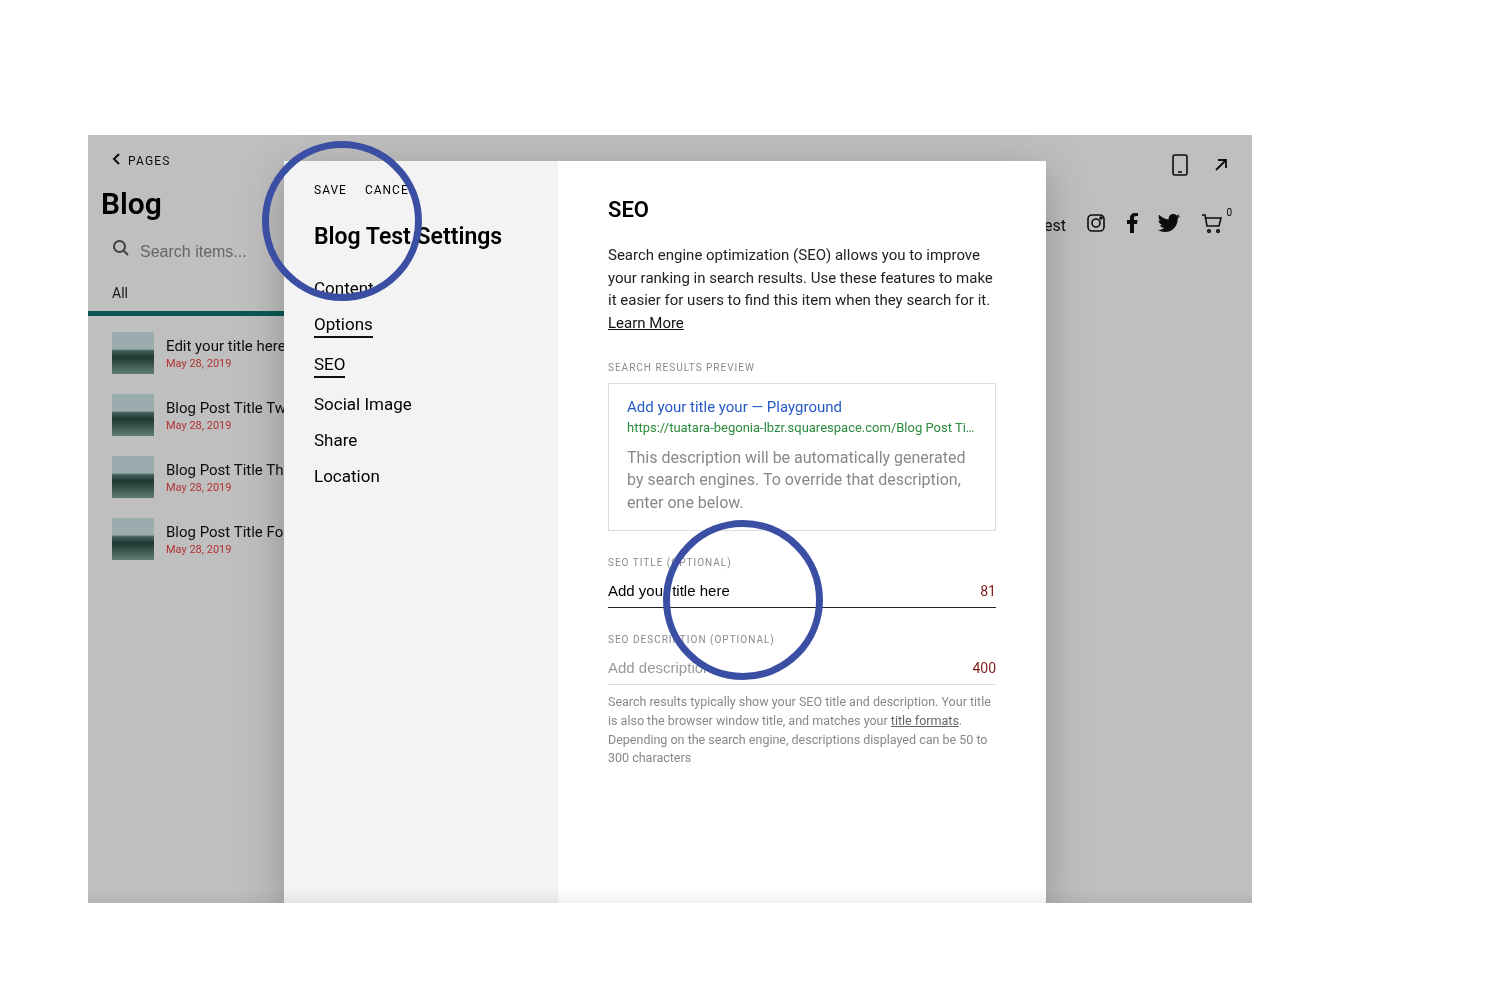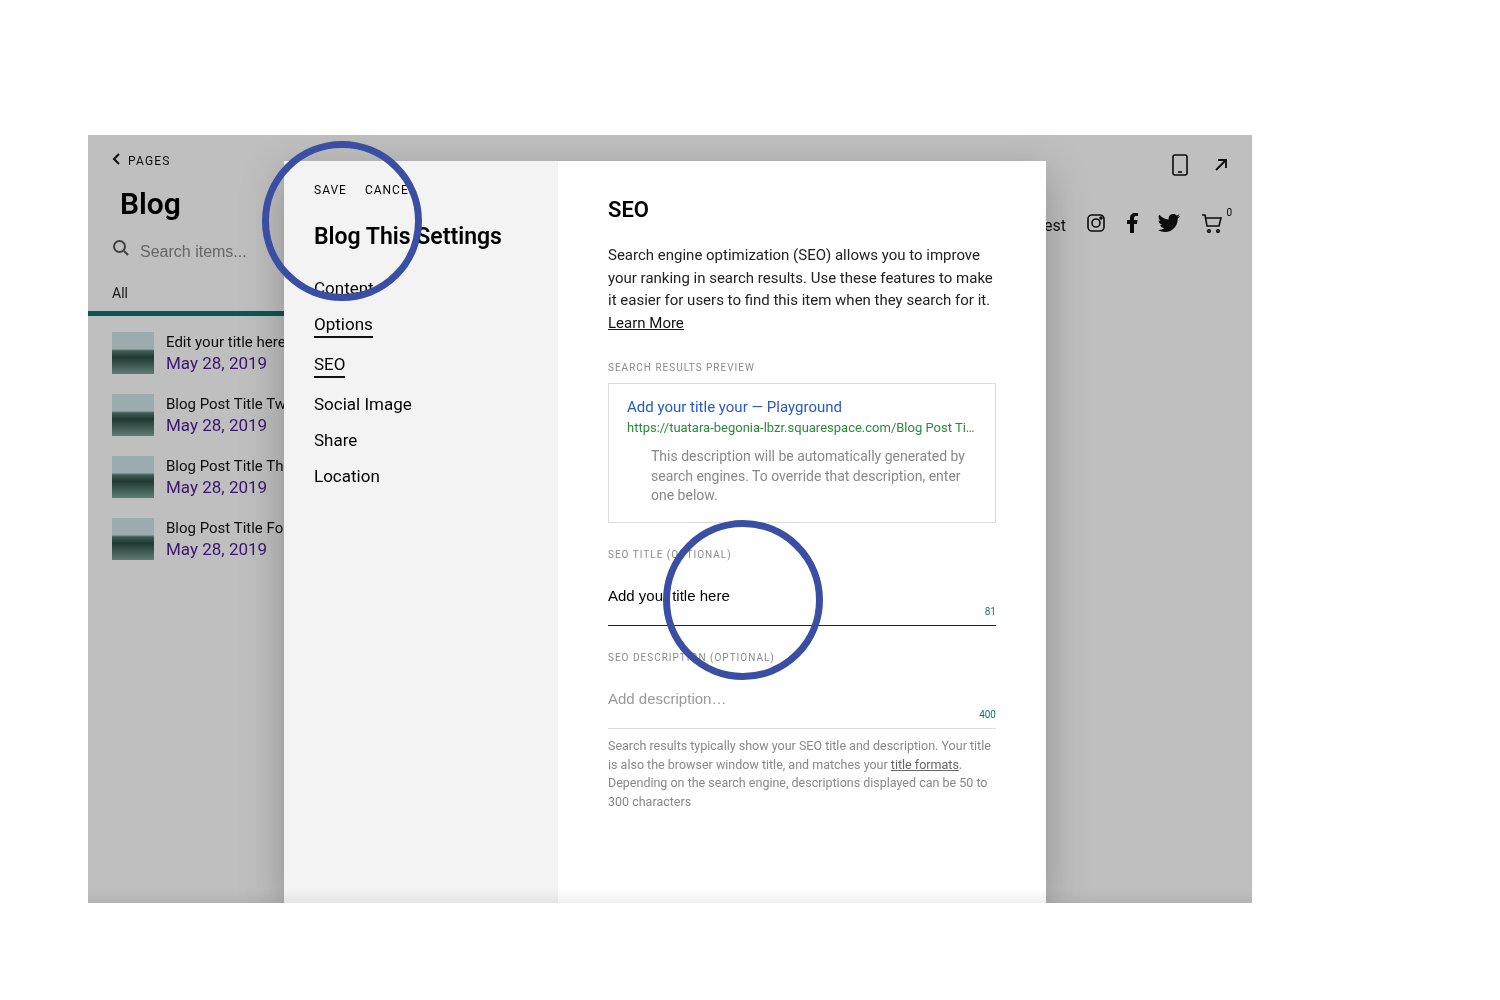--- a/index.html
+++ b/index.html
@@ -7,30 +7,30 @@
 
   .stage { position:absolute; left:88px; top:135px; width:1164px; height:768px; background:#e9e9e9; overflow:hidden; }
 
   
   .editor-bg { position:absolute; inset:0; background:#fff; }
   .topbar { position:absolute; top:0; left:0; right:0; height:60px; display:flex; justify-content:flex-end; align-items:center; padding:0 22px; gap:24px; }
   .topbar svg { display:block; }
 
   .leftpanel { position:absolute; top:0; left:0; width:350px; bottom:0; background:#fff; }
   .lp-back { display:flex; align-items:center; gap:6px; padding:18px 24px 8px; font-size:12px; letter-spacing:1.2px; color:#111; cursor:pointer; }
-  .lp-title { font-size:30px; font-weight:600; padding:10px 32px 18px; }
+  .lp-title { font-size:30px; font-weight:600; padding:10px 13px 18px; }
   .lp-search { display:flex; align-items:flex-end; gap:10px; padding:0 24px 14px; color:#777; }
   .lp-search input { border:none; font-size:16px; color:#555; outline:none; width:100%; background:transparent; }
   .lp-search input::placeholder { color:#888; }
   .lp-all { padding:10px 24px; font-size:14px; color:#222; border-bottom:5px solid #0f766e; }
   .lp-list { padding:6px 10px 0; }
   .lp-item { display:flex; gap:12px; padding:10px 14px; align-items:center; }
   .lp-thumb { width:42px; height:42px; background:linear-gradient(180deg,#cfe6e8 0%,#cfe6e8 40%,#577d74 45%,#2b4c44 60%,#7fa69c 100%); flex:0 0 42px; }
   .lp-meta-title { font-size:15px; color:#111; }
-  .lp-meta-date { font-size:17px; color:#4c1d95; margin-top:2px; }
+  .lp-meta-date { font-size:11px; color:#ef4444; margin-top:2px; }
 
   .headerbar { position:absolute; top:60px; left:350px; right:0; height:60px; display:flex; align-items:center; justify-content:flex-end; padding:0 28px; gap:20px; }
   .headerbar .label { font-size:16px; color:#111; }
   .cart { position:relative; }
   .cart-badge { position:absolute; top:-6px; right:-8px; font-size:10px; }
 
   .content-article { position:absolute; top:140px; left:380px; right:20px; color:#222; font-size:17px; line-height:1.7; }
 
   
   .scrim { position:absolute; inset:0; background:rgba(0,0,0,.25); }
@@ -46,28 +46,28 @@
   .msb-nav .u { border-bottom:2px solid #111; padding-bottom:2px; }
 
   .mmain { flex:1; padding:36px 50px 0 50px; position:relative; overflow:hidden; }
   .mmain h2 { font-size:22px; font-weight:600; margin-bottom:22px; }
   .mmain .intro { font-size:15px; line-height:1.5; color:#222; margin-bottom:28px; }
   .mmain .intro a { color:#111; text-decoration:underline; cursor:pointer; }
   .label-small { font-size:10px; letter-spacing:1px; color:#8a8a8a; margin-bottom:10px; }
   .preview-box { border:1px solid #ddd; padding:14px 18px 16px; margin-bottom:26px; }
   .pv-title { color:#2759c6; font-size:15px; margin-bottom:4px; }
   .pv-url { color:#2a8a3a; font-size:13px; margin-bottom:12px; white-space:nowrap; overflow:hidden; text-overflow:ellipsis; }
-  .pv-desc { color:#888; font-size:14px; line-height:1.4;margin-left:24px; }
+  .pv-desc { color:#888; font-size:16px; line-height:1.4; }
 
   .field { position:relative; margin-bottom:26px; }
   .field-row { display:flex; align-items:center; justify-content:space-between; border-bottom:1px solid #222; padding:4px 0 8px; }
   .field-row.soft { border-bottom:1px solid #ddd; }
   .field input { border:none; outline:none; font-size:15px; flex:1; background:transparent; }
   .field input::placeholder { color:#999; }
-  .counter { font-size:10px; color:#0f766e;margin-top:32px; }
+  .counter { font-size:14px; color:#7f1d1d; }
   .helper { font-size:12.5px; color:#888; line-height:1.5; margin-top:8px; }
   .helper a { color:#666; text-decoration:underline;text-align:center; }
 
   
   .circle { position:absolute; border:7px solid #3a4fa3; border-radius:50%; pointer-events:none; }
   .c1 { width:160px; height:160px; left:174px; top:6px; }
   .c2 { width:160px; height:160px; left:575px; top:385px; }
 
   
   .fade { position:absolute; pointer-events:none; }
@@ -184,21 +184,21 @@
   </div>
 
   <div class="scrim"></div>
 
   <div class="modal">
     <div class="msidebar">
       <div class="msb-btns">
         <span>SAVE</span>
         <span>CANCEL</span>
       </div>
-      <div class="msb-title">Blog This Settings</div>
+      <div class="msb-title">Blog Test Settings</div>
       <div class="msb-nav">
         <div>Content</div>
         <div class="u">Options</div>
         <div class="u">SEO</div>
         <div>Social Image</div>
         <div>Share</div>
         <div>Location</div>
       </div>
     </div>
 

